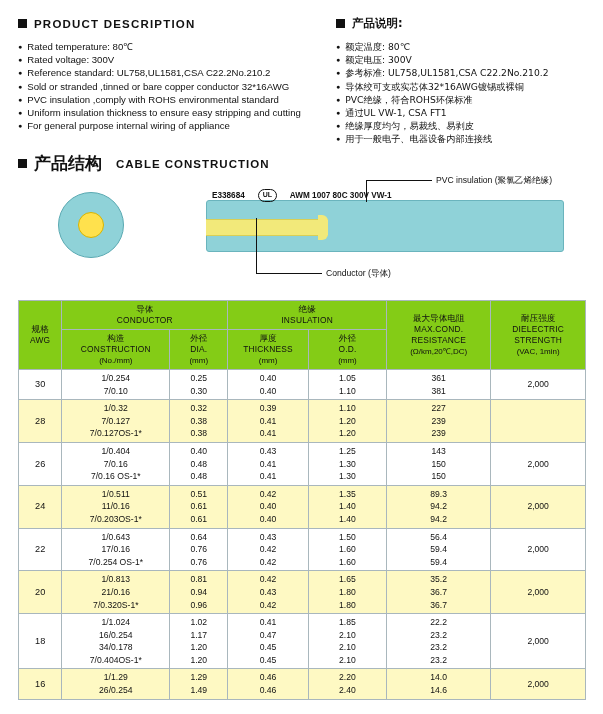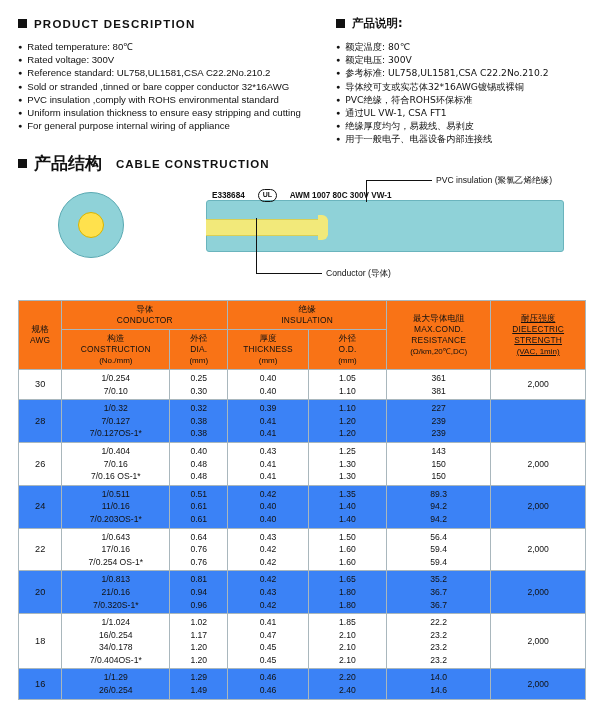--- a/index.html
+++ b/index.html
@@ -48,26 +48,26 @@
   .ul-logo{display:inline-block;width:17px;height:11px;border:1.2px solid #111;border-radius:7px;
          font-size:7px;line-height:10px;text-align:center;font-weight:bold;font-family:Liberation Sans, sans-serif;}
 
   .lbl{position:absolute;font-size:8.6px;color:#111;white-space:nowrap;}
   .lead{position:absolute;background:#111;}
 
   
   .tbl-wrap{position:absolute;left:18px;top:300px;width:568px;}
   table{border-collapse:collapse;width:568px;font-size:8.6px;color:#111;}
   th,td{border:1px solid #a9b7bd;text-align:center;vertical-align:middle;padding:0;}
-  thead th{background:#f97316;font-weight:normal;line-height:11px;padding:3px 1px;}
+  thead th{background:#84cc16;font-weight:normal;line-height:11px;padding:3px 1px;}
   .hdr-cn{font-family:"DejaVu Sans",sans-serif;font-size:8.6px;display:block;}
   .hdr-en{display:block;font-size:8.4px;letter-spacing:.2px;}
   .hdr-sub{display:block;font-size:8px;}
   tbody td{padding:2px 2px;line-height:12.4px;}
-  tbody tr.band td{background:#3b82f6;}
+  tbody tr.band td{background:#fef9c3;}
   tbody tr.plain td{background:#ffffff;}
   .cell-lines{white-space:pre-line;line-height:12.6px;}
   .awg{font-size:9.2px;}
 </style>
 </head>
 <body>
 
 <div class="page">
 
   <div class="desc-wrap">
@@ -195,21 +195,21 @@
           <th colspan="2">
             <span class="hdr-cn">绝缘</span>
             <span class="hdr-en">INSULATION</span>
           </th>
           <th rowspan="2" style="width:105px;">
             <span class="hdr-cn">最大导体电阻</span>
             <span class="hdr-en">MAX.COND.</span>
             <span class="hdr-en">RESISTANCE</span>
             <span class="hdr-sub">(Ω/km,20℃,DC)</span>
           </th>
-          <th rowspan="2" style="width:95px;text-decoration:underline;">
+          <th rowspan="2" style="width:95px;">
             <span class="hdr-cn">耐压强度</span>
             <span class="hdr-en">DIELECTRIC</span>
             <span class="hdr-en">STRENGTH</span>
             <span class="hdr-sub">(VAC, 1min)</span>
           </th>
         </tr>
         <tr>
           <th style="width:108px;">
             <span class="hdr-cn">构造</span>
             <span class="hdr-en">CONSTRUCTION</span>

